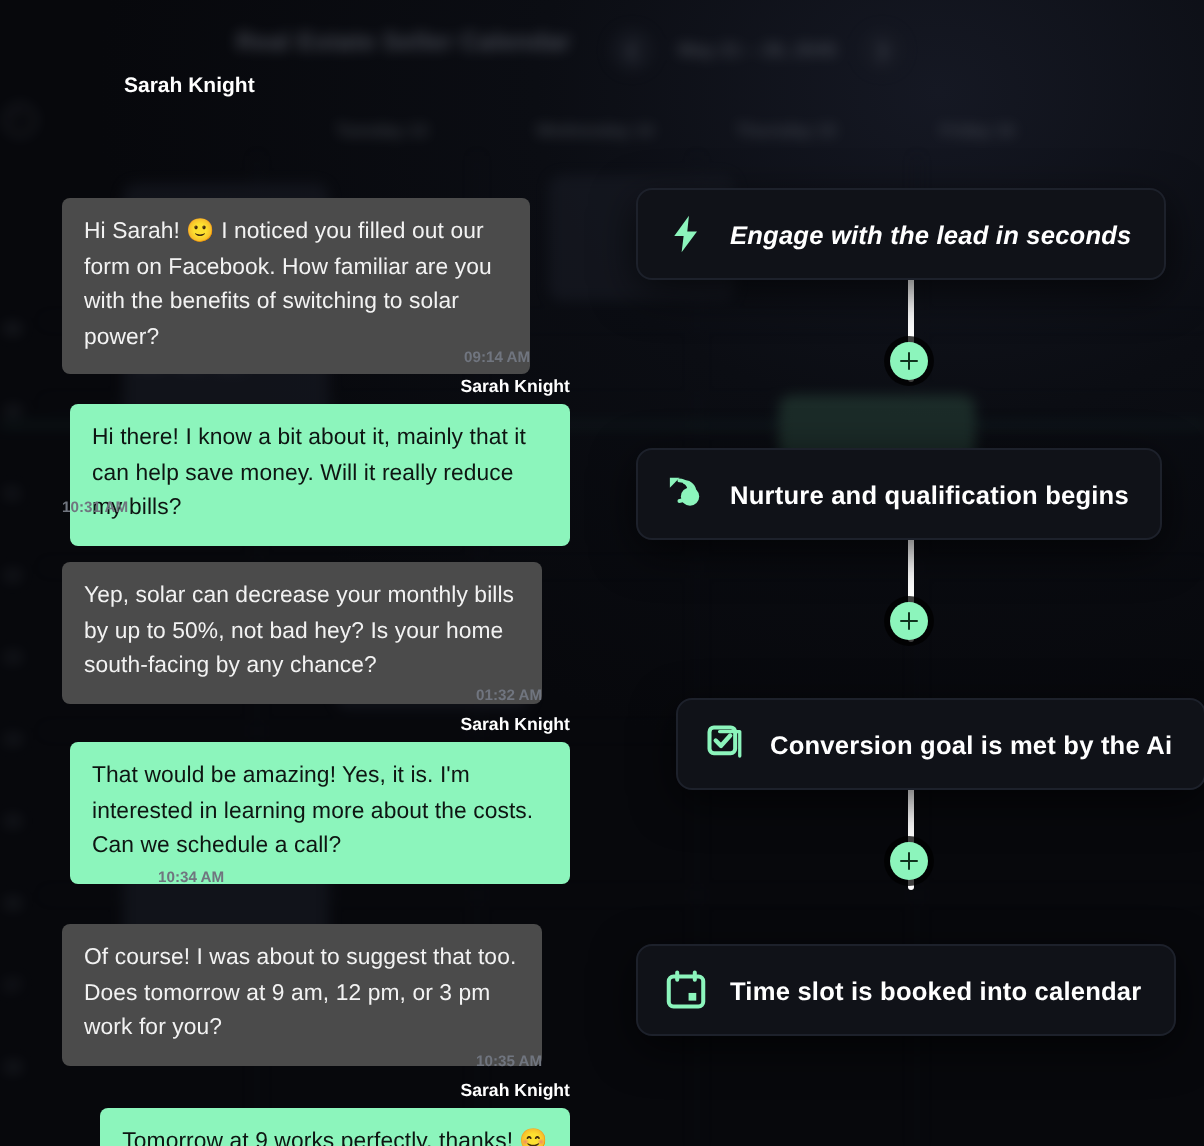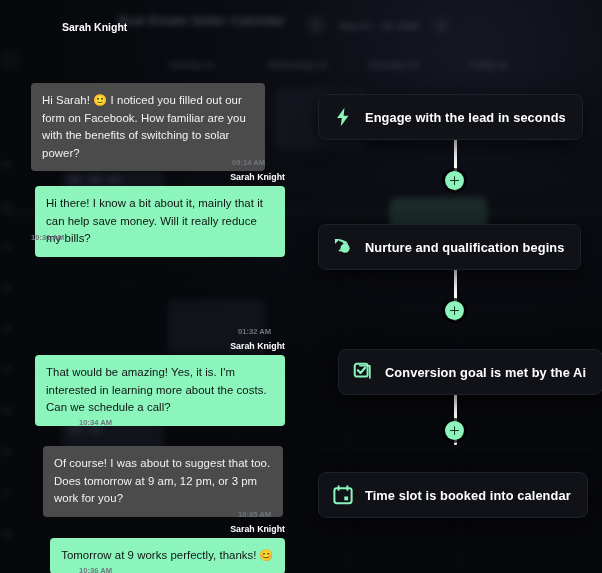--- a/index.html
+++ b/index.html
@@ -131,21 +131,21 @@
     width: 14px;
     height: 10px;
     border-radius: 2px;
     background: #35394a;
   }
 
   
   #chat {
     position: absolute;
     left: 0;
-    top: 0;
+    top: 16px;
     width: 310px;
     height: 506px;
   }
   .msg-row {
     position: absolute;
     display: flex;
     flex-direction: column;
   }
   .msg-row.left { align-items: center; }
   .msg-row.right { align-items: flex-end; }
@@ -322,47 +322,50 @@
       <div class="bubble agent">Hi Sarah! 🙂 I noticed you filled out our form on Facebook. How familiar are you with the benefits of switching to solar power?</div>
     </div>
     <div class="stamp" style="left:232px; top:158px;">09:14 AM</div>
 
     <div class="msg-row right" style="left:35px; top:172px; width:250px;">
       <div class="sender">Sarah Knight</div>
       <div class="bubble user">Hi there! I know a bit about it, mainly that it can help save money. Will it really reduce my bills?</div>
     </div>
     <div class="stamp" style="left:31px; top:233px;">10:31 AM</div>
 
+    <div class="msg-row left" style="left:31px; top:265px; width:240px;">
+      <div class="bubble agent">Yep, solar can decrease your monthly bills by up to 50%, not bad hey? Is your home south-facing by any chance?</div>
+    </div>
     <div class="stamp" style="left:238px; top:327px;">01:32 AM</div>
 
     <div class="msg-row right" style="left:35px; top:341px; width:250px;">
       <div class="sender">Sarah Knight</div>
       <div class="bubble user">That would be amazing! Yes, it is. I'm interested in learning more about the costs. Can we schedule a call?</div>
     </div>
     <div class="stamp" style="left:79px; top:418px;">10:34 AM</div>
 
-    <div class="msg-row left" style="left:31px; top:446px; width:240px;margin-left:12px;">
+    <div class="msg-row left" style="left:31px; top:446px; width:240px;">
       <div class="bubble agent">Of course! I was about to suggest that too. Does tomorrow at 9 am, 12 pm, or 3 pm work for you?</div>
     </div>
     <div class="stamp" style="left:238px; top:510px;">10:35 AM</div>
 
     <div class="msg-row right" style="left:35px; top:524px; width:250px;">
       <div class="sender">Sarah Knight</div>
       <div class="bubble user">Tomorrow at 9 works perfectly, thanks! 😊</div>
     </div>
     <div class="stamp" style="left:79px; top:566px;">10:36 AM</div>
   </div>
 
   <div id="timeline">
 
     <div class="spine" style="top:131px; height:60px;"></div>
     <div class="spine" style="top:261px; height:60px;"></div>
     <div class="spine" style="top:385px; height:60px;"></div>
 
-    <div class="tl-card" style="left:8px; top:94px;">
+    <div class="tl-card" style="left:8px; top:94px;font-style:italic;">
       <span class="tl-icon">
         <svg viewBox="0 0 24 24" width="22" height="22" aria-hidden="true">
           <path d="M13.6 2 5.6 13.1h5.1L9.6 22l8.4-11.4h-5.3L13.6 2z" fill="#8cf5bc"></path>
         </svg>
       </span>
       <span class="tl-label">Engage with the lead in seconds</span>
     </div>
 
     <div class="node" style="top:171px;">
       <span class="node-plus"></span>

